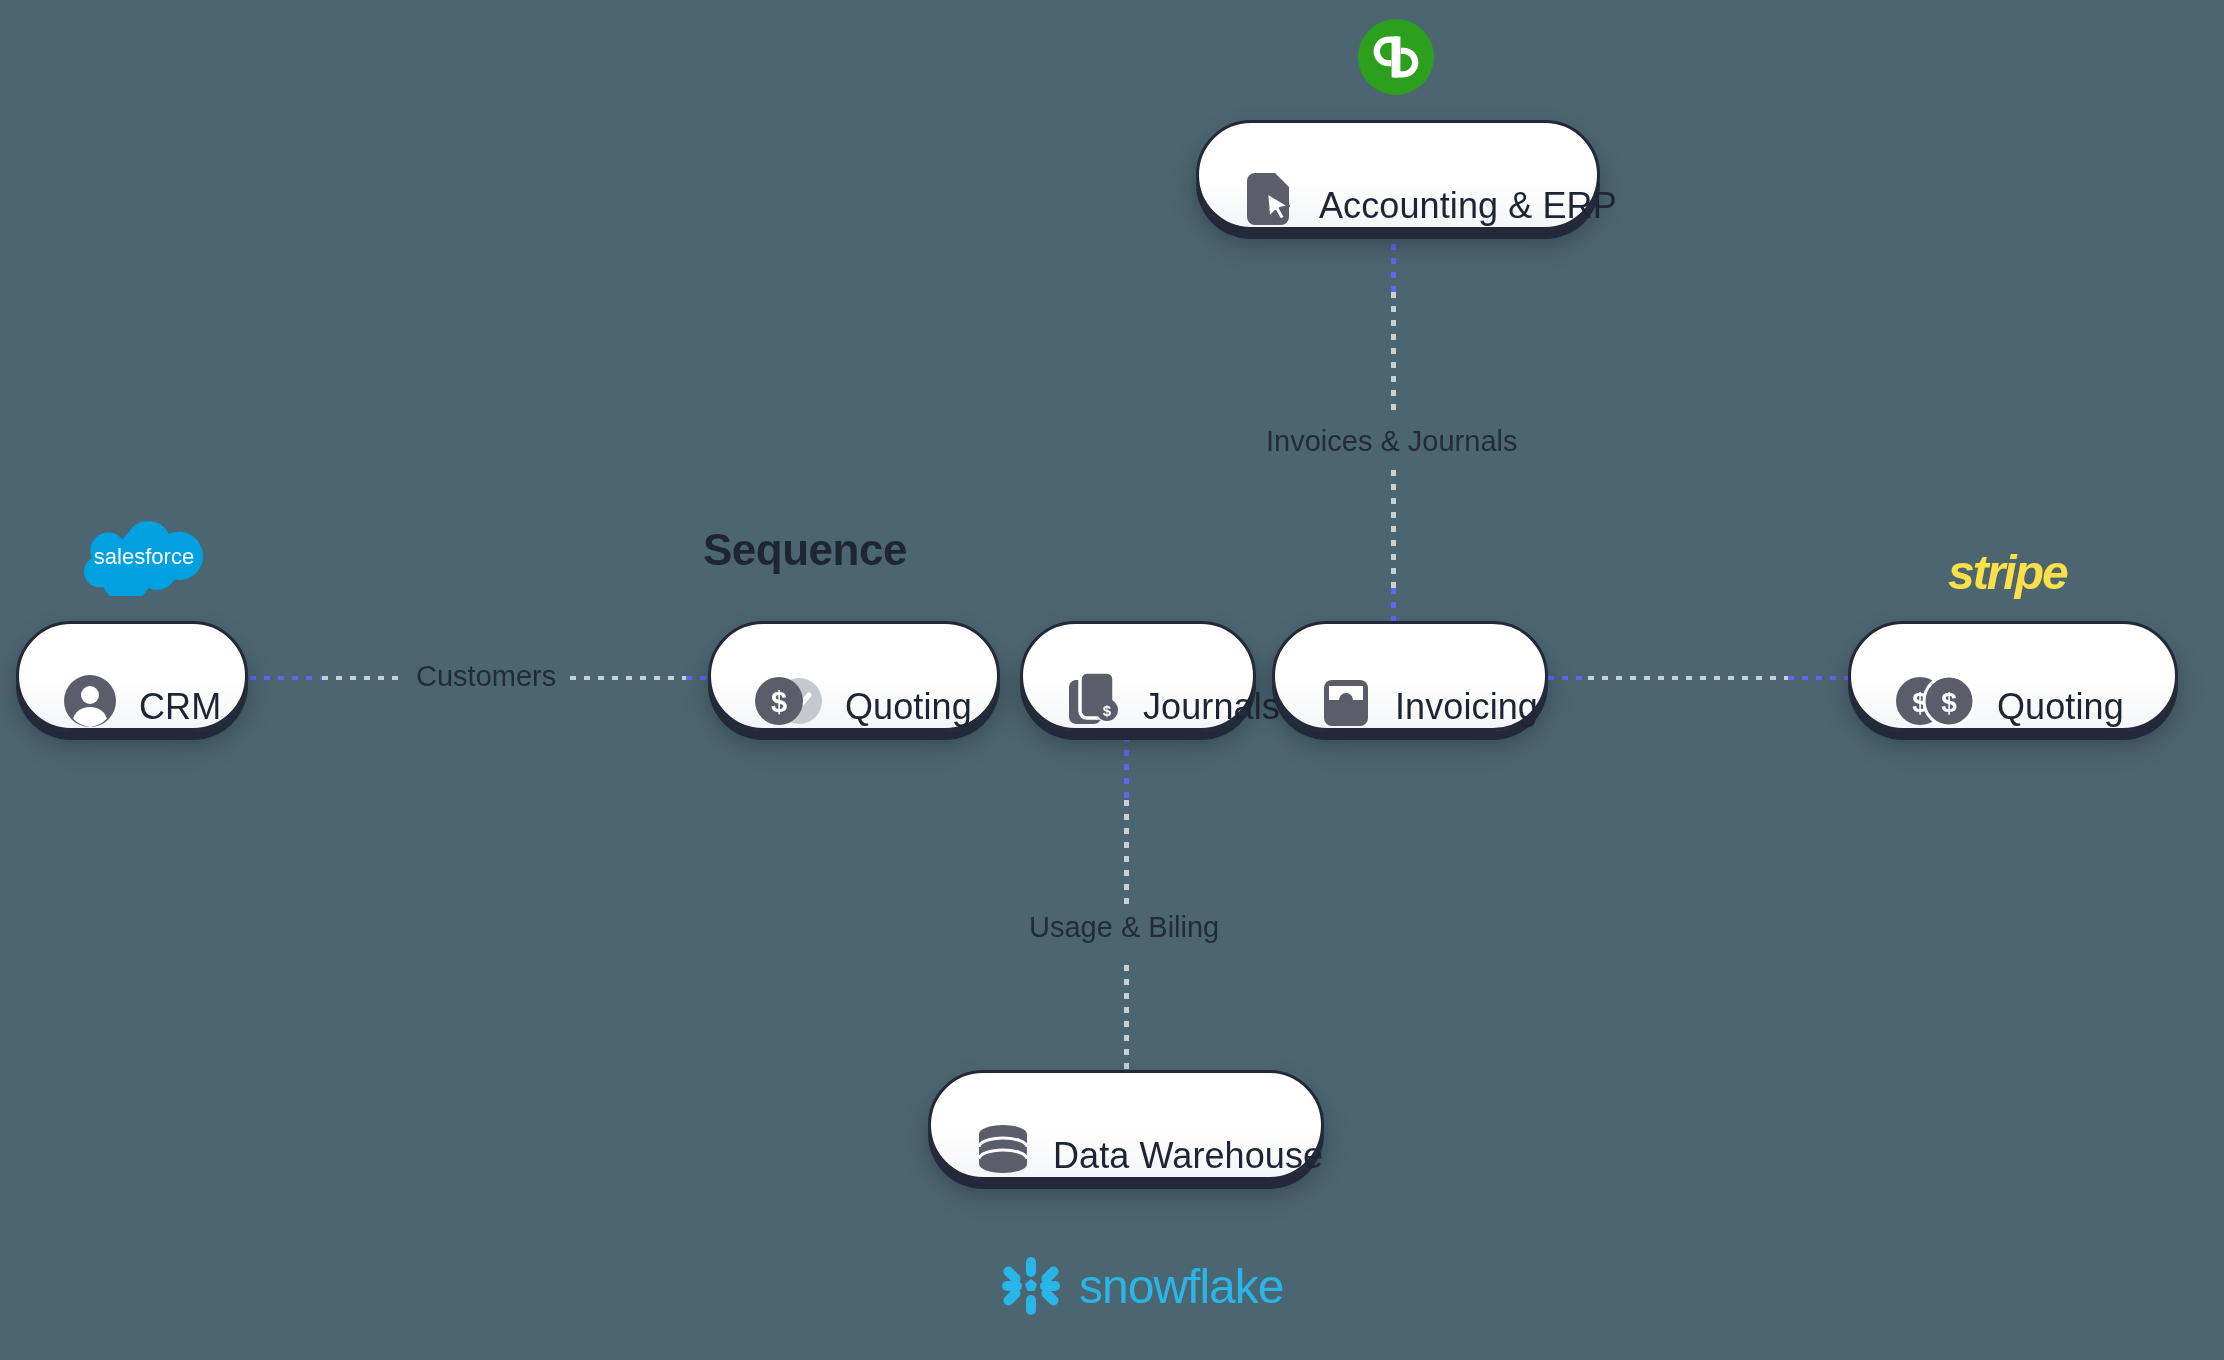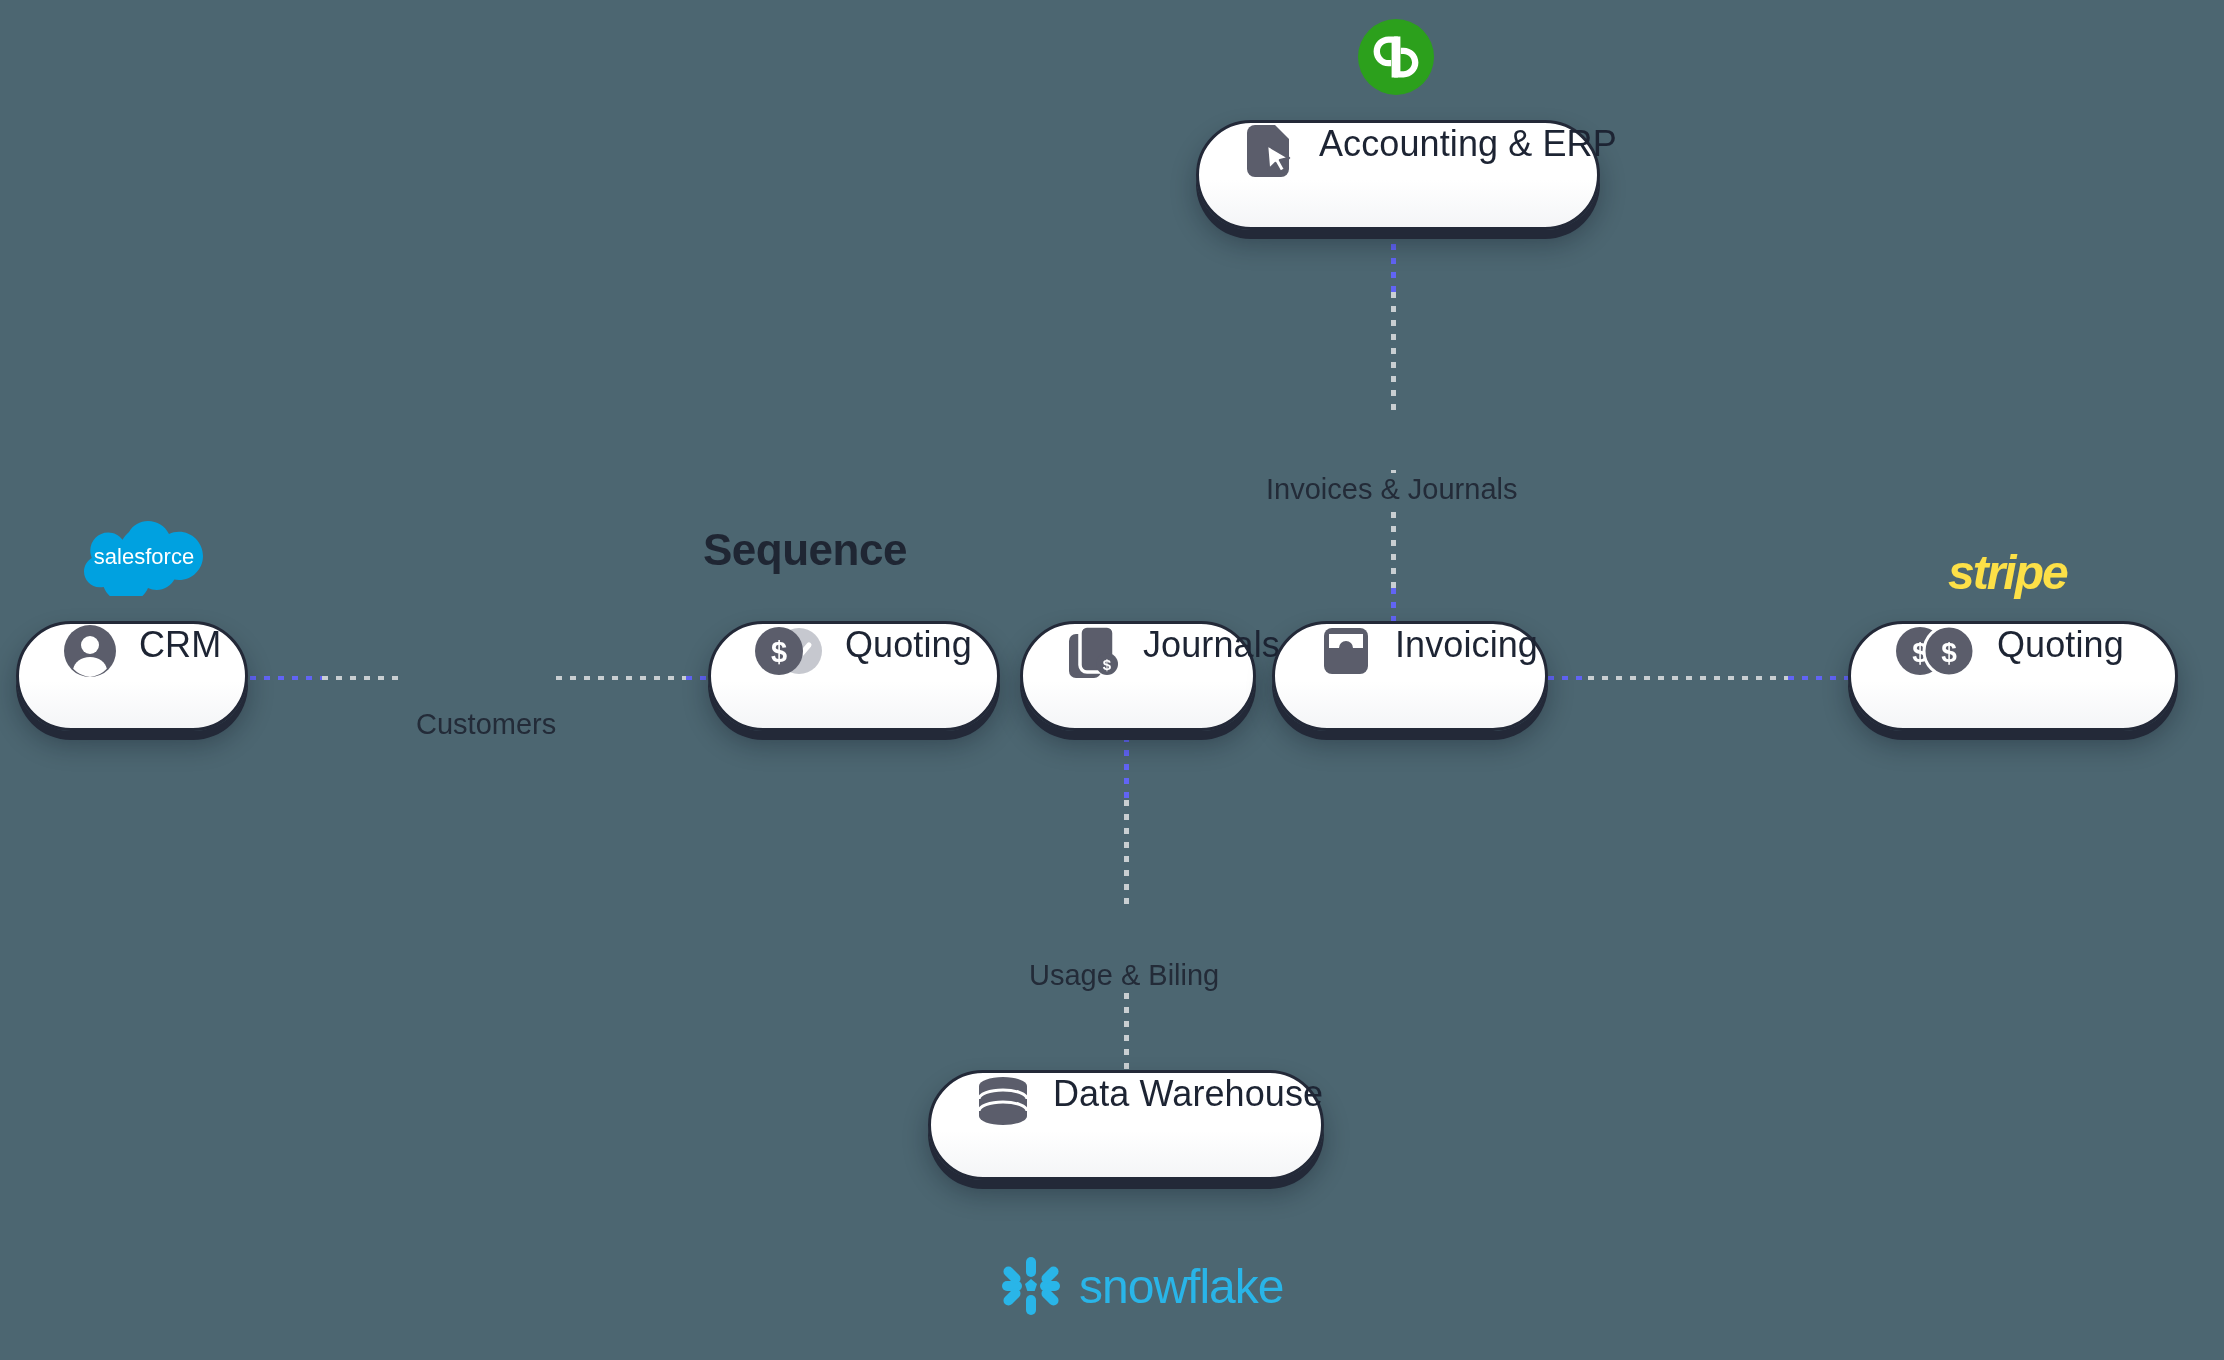--- a/index.html
+++ b/index.html
@@ -32,21 +32,21 @@
     background-image: repeating-linear-gradient(
         to bottom,
         currentColor 0px, currentColor 6px,
         transparent 6px, transparent 14px);
   }
 
   
   .node {
     position: absolute;
     display: flex;
-    align-items: flex-start;
+    align-items: flex-end;
     gap: 22px;
     padding: 0 44px;
     height: 110px;
     border-radius: 999px;
     background: linear-gradient(180deg, #ffffff 0%, #ffffff 55%, #f4f5f7 100%);
     border: 3px solid #232938;
     box-shadow: 0 9px 0 0 #232938, 0 14px 26px rgba(10,16,28,.33);
     white-space: nowrap;
     z-index: 5;
   }
@@ -71,21 +71,20 @@
   .edge-label {
     position: absolute;
     font-size: 29px;
     color: #232b38;
     z-index: 7;
     white-space: nowrap;
   }
   .edge-label.on-bg {
     background: #4c6671;
     padding: 0 14px;
-    margin-top: 48px;
   }
   .section-title {
     position: absolute;
     font-size: 44px;
     font-weight: 700;
     color: #1f2633;
     letter-spacing: -.5px;
     z-index: 7;
   }
 </style>

